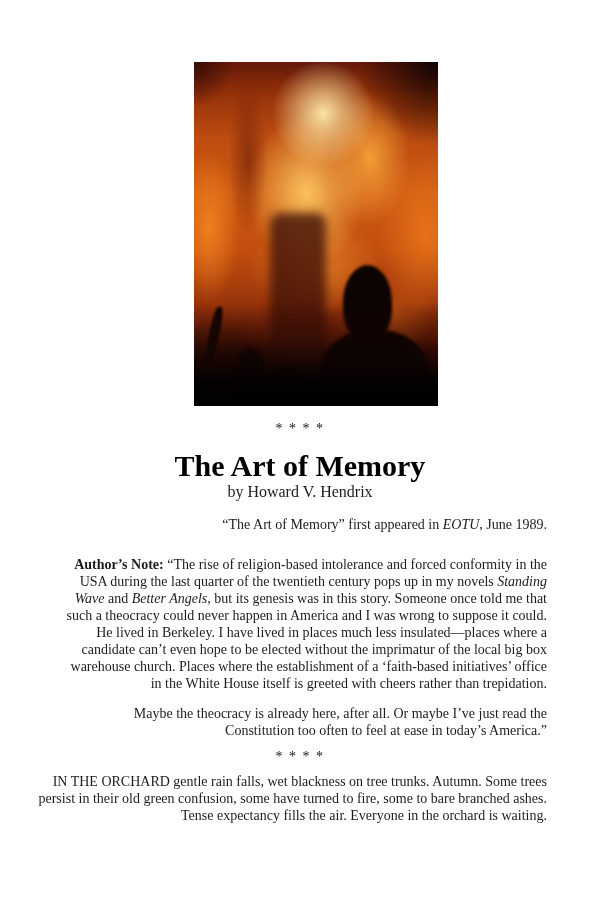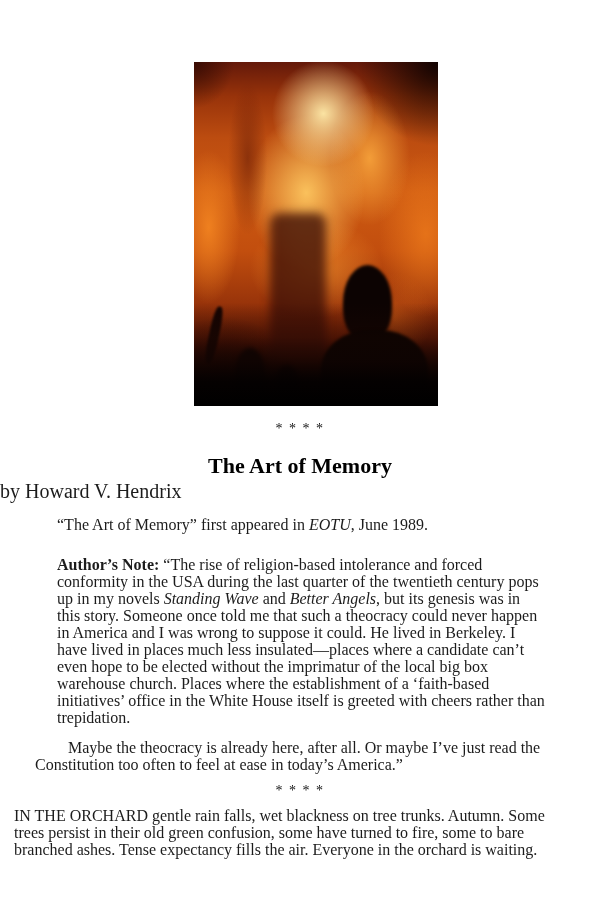--- a/index.html
+++ b/index.html
@@ -56,25 +56,25 @@
     background:linear-gradient(0deg,
       #000000 0%, rgba(4,1,1,0.96) 7%, rgba(16,4,2,0.75) 13%,
       rgba(30,8,3,0.35) 20%, rgba(0,0,0,0) 30%);
   }
 
   
   .separator { margin:15px 0 0 0; text-align:center; font-size:14px;
     letter-spacing:1.5px; color:#111; }
   .sep2 { margin-top:10px; }
 
-  .title { margin:14px 0 0 0; text-align:center; font-size:22px; line-height:30px;
+  .title { margin:14px 0 0 0; text-align:center; font-size:30px; line-height:30px;
     font-weight:700; color:#000; }
-  .byline { margin:2px 0 16px 0; font-size:20px; line-height:17px; }
+  .byline { margin:2px 0 16px 0; text-align:center; font-size:16px; line-height:17px; }
 
-  .bodytext { font-size:16px; line-height:17px; margin:0 53px 0 57px; text-align:left; }
+  .bodytext { font-size:14px; line-height:17px; margin:0 53px 0 57px; text-align:right; }
   .attribution { margin-top:4px; }
   .note { margin-top:23px; }
   .note b { font-weight:700; }
   .note i, .attribution i { font-style:italic; }
   .note2 { margin-top:13px; margin-left:35px; text-indent:33px; }
   .story { margin-top:8px;margin-left:14px; }
 </style>
 </head>
 <body>
 

